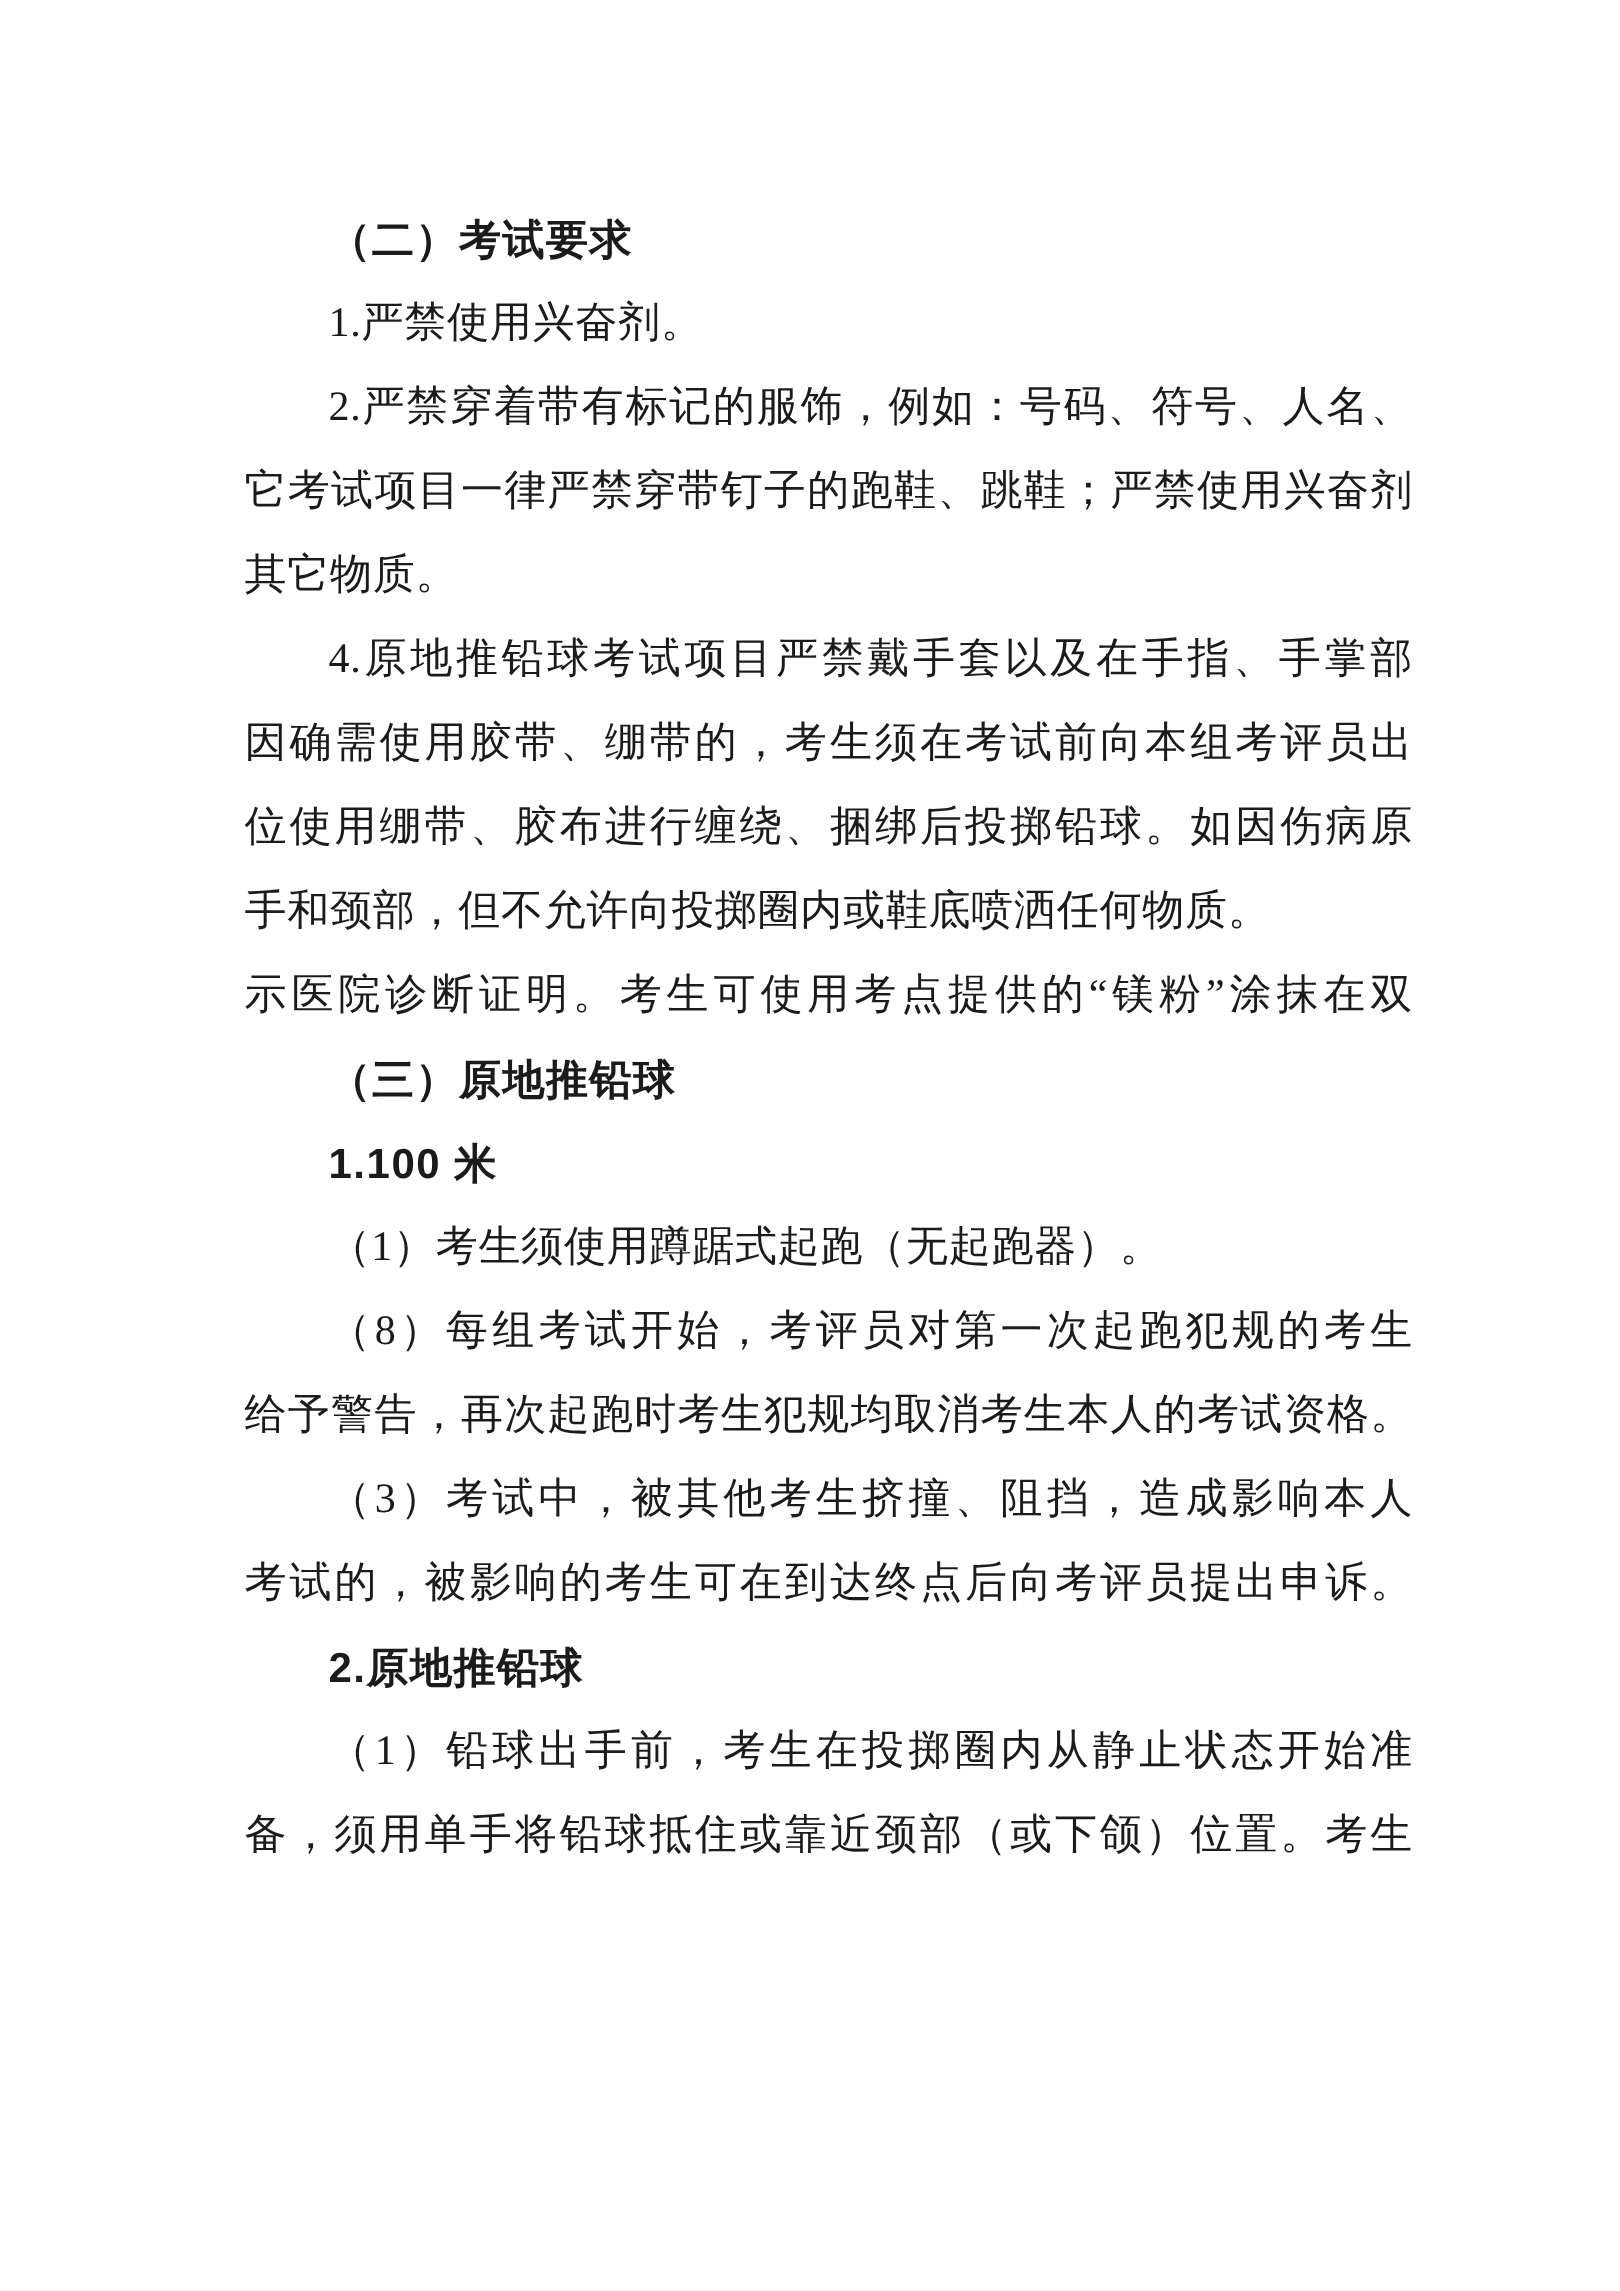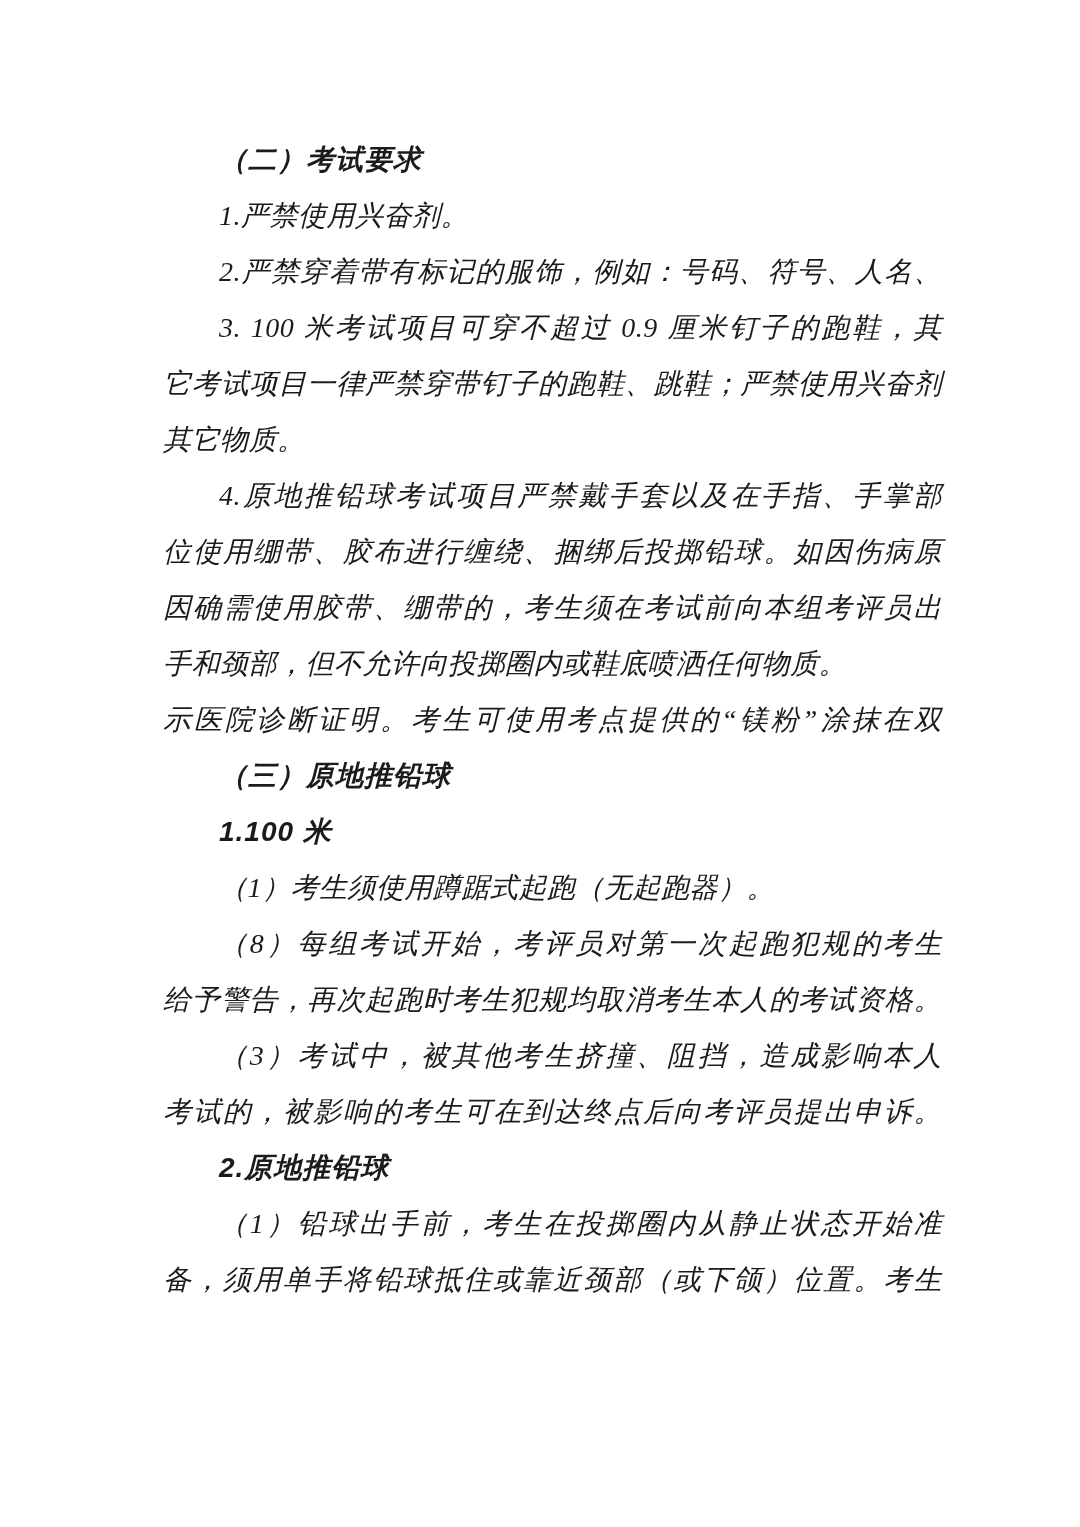--- a/index.html
+++ b/index.html
@@ -11,21 +11,20 @@
     margin:0 auto;
     background:#ffffff;
     overflow:hidden;
   }
   .doc {
     box-sizing:border-box;
     padding:132px 138px 0 163px;
     color:#1b1b1b;
     font-family:"Liberation Serif","DejaVu Serif",serif;
     font-size:28px;
-    font-style:italic;
   }
   .line {
     height:56px;
     line-height:56px;
     letter-spacing:0.5px;
   }
   .indent { text-indent:56px; }
   .fill {
     text-align:justify;
     text-align-last:justify;
@@ -41,27 +40,26 @@
 
 <div class="page">
   <div class="doc">
 
     <div class="line indent h">（二）考试要求</div>
 
     <div class="line indent">1.严禁使用兴奋剂。</div>
 
     <div class="line indent fill">2.严禁穿着带有标记的服饰，例如：号码、符号、人名、</div>
 
-    <div class="line indent fill">3. 100 米考试项目可穿不超过 0.9 厘米钉子的跑鞋，其</div>
     <div class="line fill">它考试项目一律严禁穿带钉子的跑鞋、跳鞋；严禁使用兴奋剂</div>
     <div class="line">其它物质。</div>
 
     <div class="line indent fill">4.原地推铅球考试项目严禁戴手套以及在手指、手掌部</div>
+    <div class="line fill">因确需使用胶带、绷带的，考生须在考试前向本组考评员出</div>
     <div class="line fill">位使用绷带、胶布进行缠绕、捆绑后投掷铅球。如因伤病原</div>
-    <div class="line fill">因确需使用胶带、绷带的，考生须在考试前向本组考评员出</div>
     <div class="line">手和颈部，但不允许向投掷圈内或鞋底喷洒任何物质。</div>
     <div class="line fill">示医院诊断证明。考生可使用考点提供的“镁粉”涂抹在双</div>
 
     <div class="line indent h">（三）原地推铅球</div>
 
     <div class="line indent h">1.100 米</div>
 
     <div class="line indent">（1）考生须使用蹲踞式起跑（无起跑器）。</div>
 
     <div class="line indent fill">（8）每组考试开始，考评员对第一次起跑犯规的考生</div>

